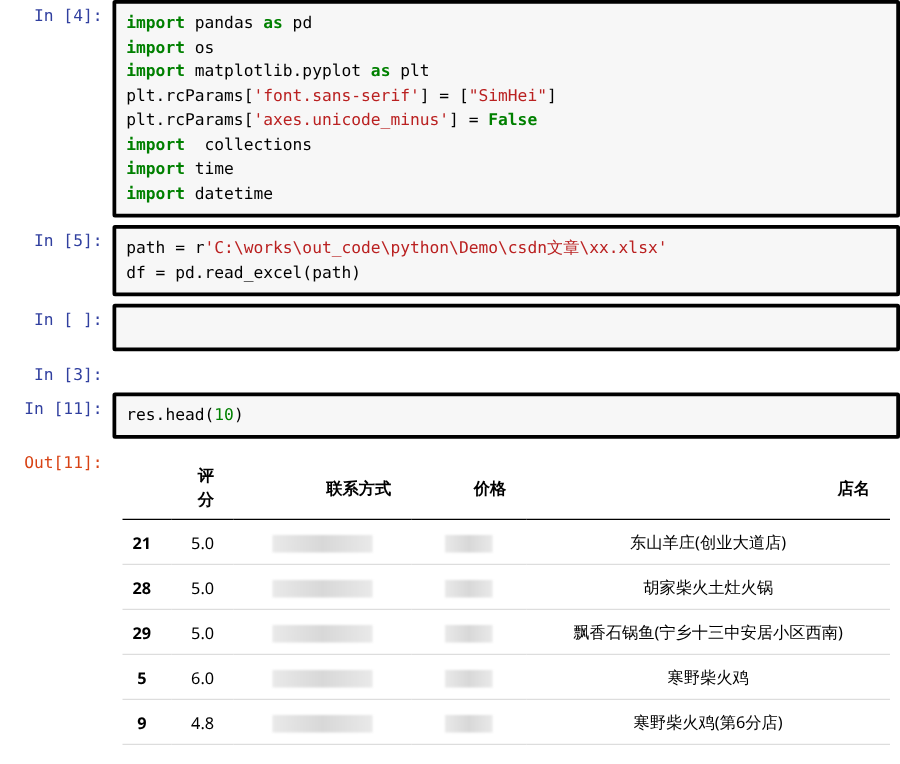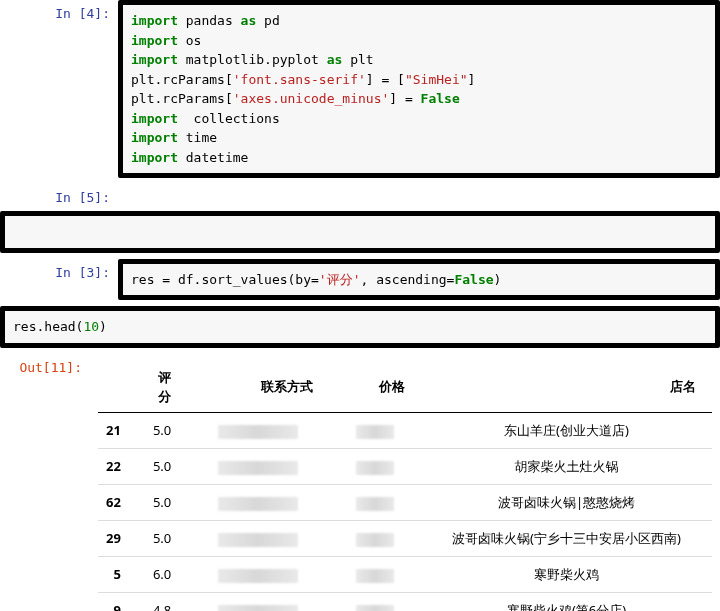--- a/index.html
+++ b/index.html
@@ -18,25 +18,25 @@
   .prompt {
     width: 90px;
     flex: 0 0 90px;
     text-align: right;
     padding: 6px 8px 0 0;
     color: #303F9F;
     font-family: Menlo, Consolas, "DejaVu Sans Mono", monospace;
     font-size: 13px;
     box-sizing: border-box;
   }
-  .prompt-in { color: #303F9F; margin-left: 28px; }
+  .prompt-in { color: #303F9F; }
   .prompt-out { color: #D84315; }
   .input-area {
     flex: 1;
-    border: 5px solid #000000;
+    border: 3px solid #000000;
     background: #f7f7f7;
     padding: 6px 8px;
     border-radius: 2px;
     overflow-x: auto;
   }
   .output-area {
     flex: 1;
     padding: 4px 8px 0 8px;
   }
   pre, code {
@@ -71,21 +71,20 @@
     padding-left: 8px;
   }
   .df-table tbody td {
     border-bottom: 1px solid #ddd;
     padding: 8px 16px;
     text-align: center;
     font-family: system-ui, sans-serif;
   }
   .df-table tbody td.rowhdr {
     font-weight: bold;
-    text-align: right;
     padding-left: 8px;
     padding-right: 16px;
   }
   .blurcell {
     position: relative;
   }
   .blurbox {
     display: inline-block;
     width: 80px;
     height: 14px;
@@ -112,36 +111,39 @@
 <span class="id">plt.rcParams[</span><span class="str">'font.sans-serif'</span><span class="id">] = [</span><span class="str">"SimHei"</span><span class="id">]</span>
 <span class="id">plt.rcParams[</span><span class="str">'axes.unicode_minus'</span><span class="id">] = </span><span class="kw2">False</span>
 <span class="kw">import</span><span class="id">  collections</span>
 <span class="kw">import</span><span class="id"> time</span>
 <span class="kw">import</span><span class="id"> datetime</span></code></pre>
   </div>
 </div>
 
 <div class="cell">
   <div class="prompt prompt-in">In  [5]:</div>
+  <div class="input-area">
+    <pre><code><span class="id">path = r</span><span class="str">'C:\works\out_code\python\Demo\csdn文章\xx.xlsx'</span>
+<span class="id">df = pd.read_excel(path)</span></code></pre>
+  </div>
 </div>
 
 <div class="cell">
+  <div class="prompt prompt-in">In  [ ]:</div>
   <div class="input-area">
     <pre><code><span> </span></code></pre>
   </div>
 </div>
 
 <div class="cell">
   <div class="prompt prompt-in">In  [3]:</div>
-  <div class="input-area">
-    <pre><code><span class="id">res = df.sort_values(by=</span><span class="str">'评分'</span><span class="id">, ascending=</span><span class="kw2">False</span><span class="id">)</span></code></pre>
-  </div>
 </div>
 
 <div class="cell">
+  <div class="prompt prompt-in">In [11]:</div>
   <div class="input-area">
     <pre><code><span class="id">res.head(</span><span class="num">10</span><span class="id">)</span></code></pre>
   </div>
 </div>
 
 <div class="cell">
   <div class="prompt prompt-out">Out[11]:</div>
   <div class="output-area">
     <table class="df-table">
       <thead>
@@ -155,39 +157,32 @@
       </thead>
       <tbody id="df-body">
           <tr>
             <td class="rowhdr">21</td>
             <td>5.0</td>
             <td class="blurcell col-contact"><span class="blurbox"></span></td>
             <td class="blurcell col-price"><span class="blurbox short"></span></td>
             <td class="col-name">东山羊庄(创业大道店)</td>
           </tr>
           <tr>
-            <td class="rowhdr">22</td>
+            <td class="rowhdr">28</td>
             <td>5.0</td>
             <td class="blurcell col-contact"><span class="blurbox"></span></td>
             <td class="blurcell col-price"><span class="blurbox short"></span></td>
             <td class="col-name">胡家柴火土灶火锅</td>
           </tr>
           <tr>
-            <td class="rowhdr">62</td>
-            <td>5.0</td>
-            <td class="blurcell col-contact"><span class="blurbox"></span></td>
-            <td class="blurcell col-price"><span class="blurbox short"></span></td>
-            <td class="col-name">波哥卤味火锅|憨憨烧烤</td>
-          </tr>
-          <tr>
             <td class="rowhdr">29</td>
             <td>5.0</td>
             <td class="blurcell col-contact"><span class="blurbox"></span></td>
             <td class="blurcell col-price"><span class="blurbox short"></span></td>
-            <td class="col-name">波哥卤味火锅(宁乡十三中安居小区西南)</td>
+            <td class="col-name">飘香石锅鱼(宁乡十三中安居小区西南)</td>
           </tr>
           <tr>
             <td class="rowhdr">5</td>
             <td>6.0</td>
             <td class="blurcell col-contact"><span class="blurbox"></span></td>
             <td class="blurcell col-price"><span class="blurbox short"></span></td>
             <td class="col-name">寒野柴火鸡</td>
           </tr>
           <tr>
             <td class="rowhdr">9</td>

